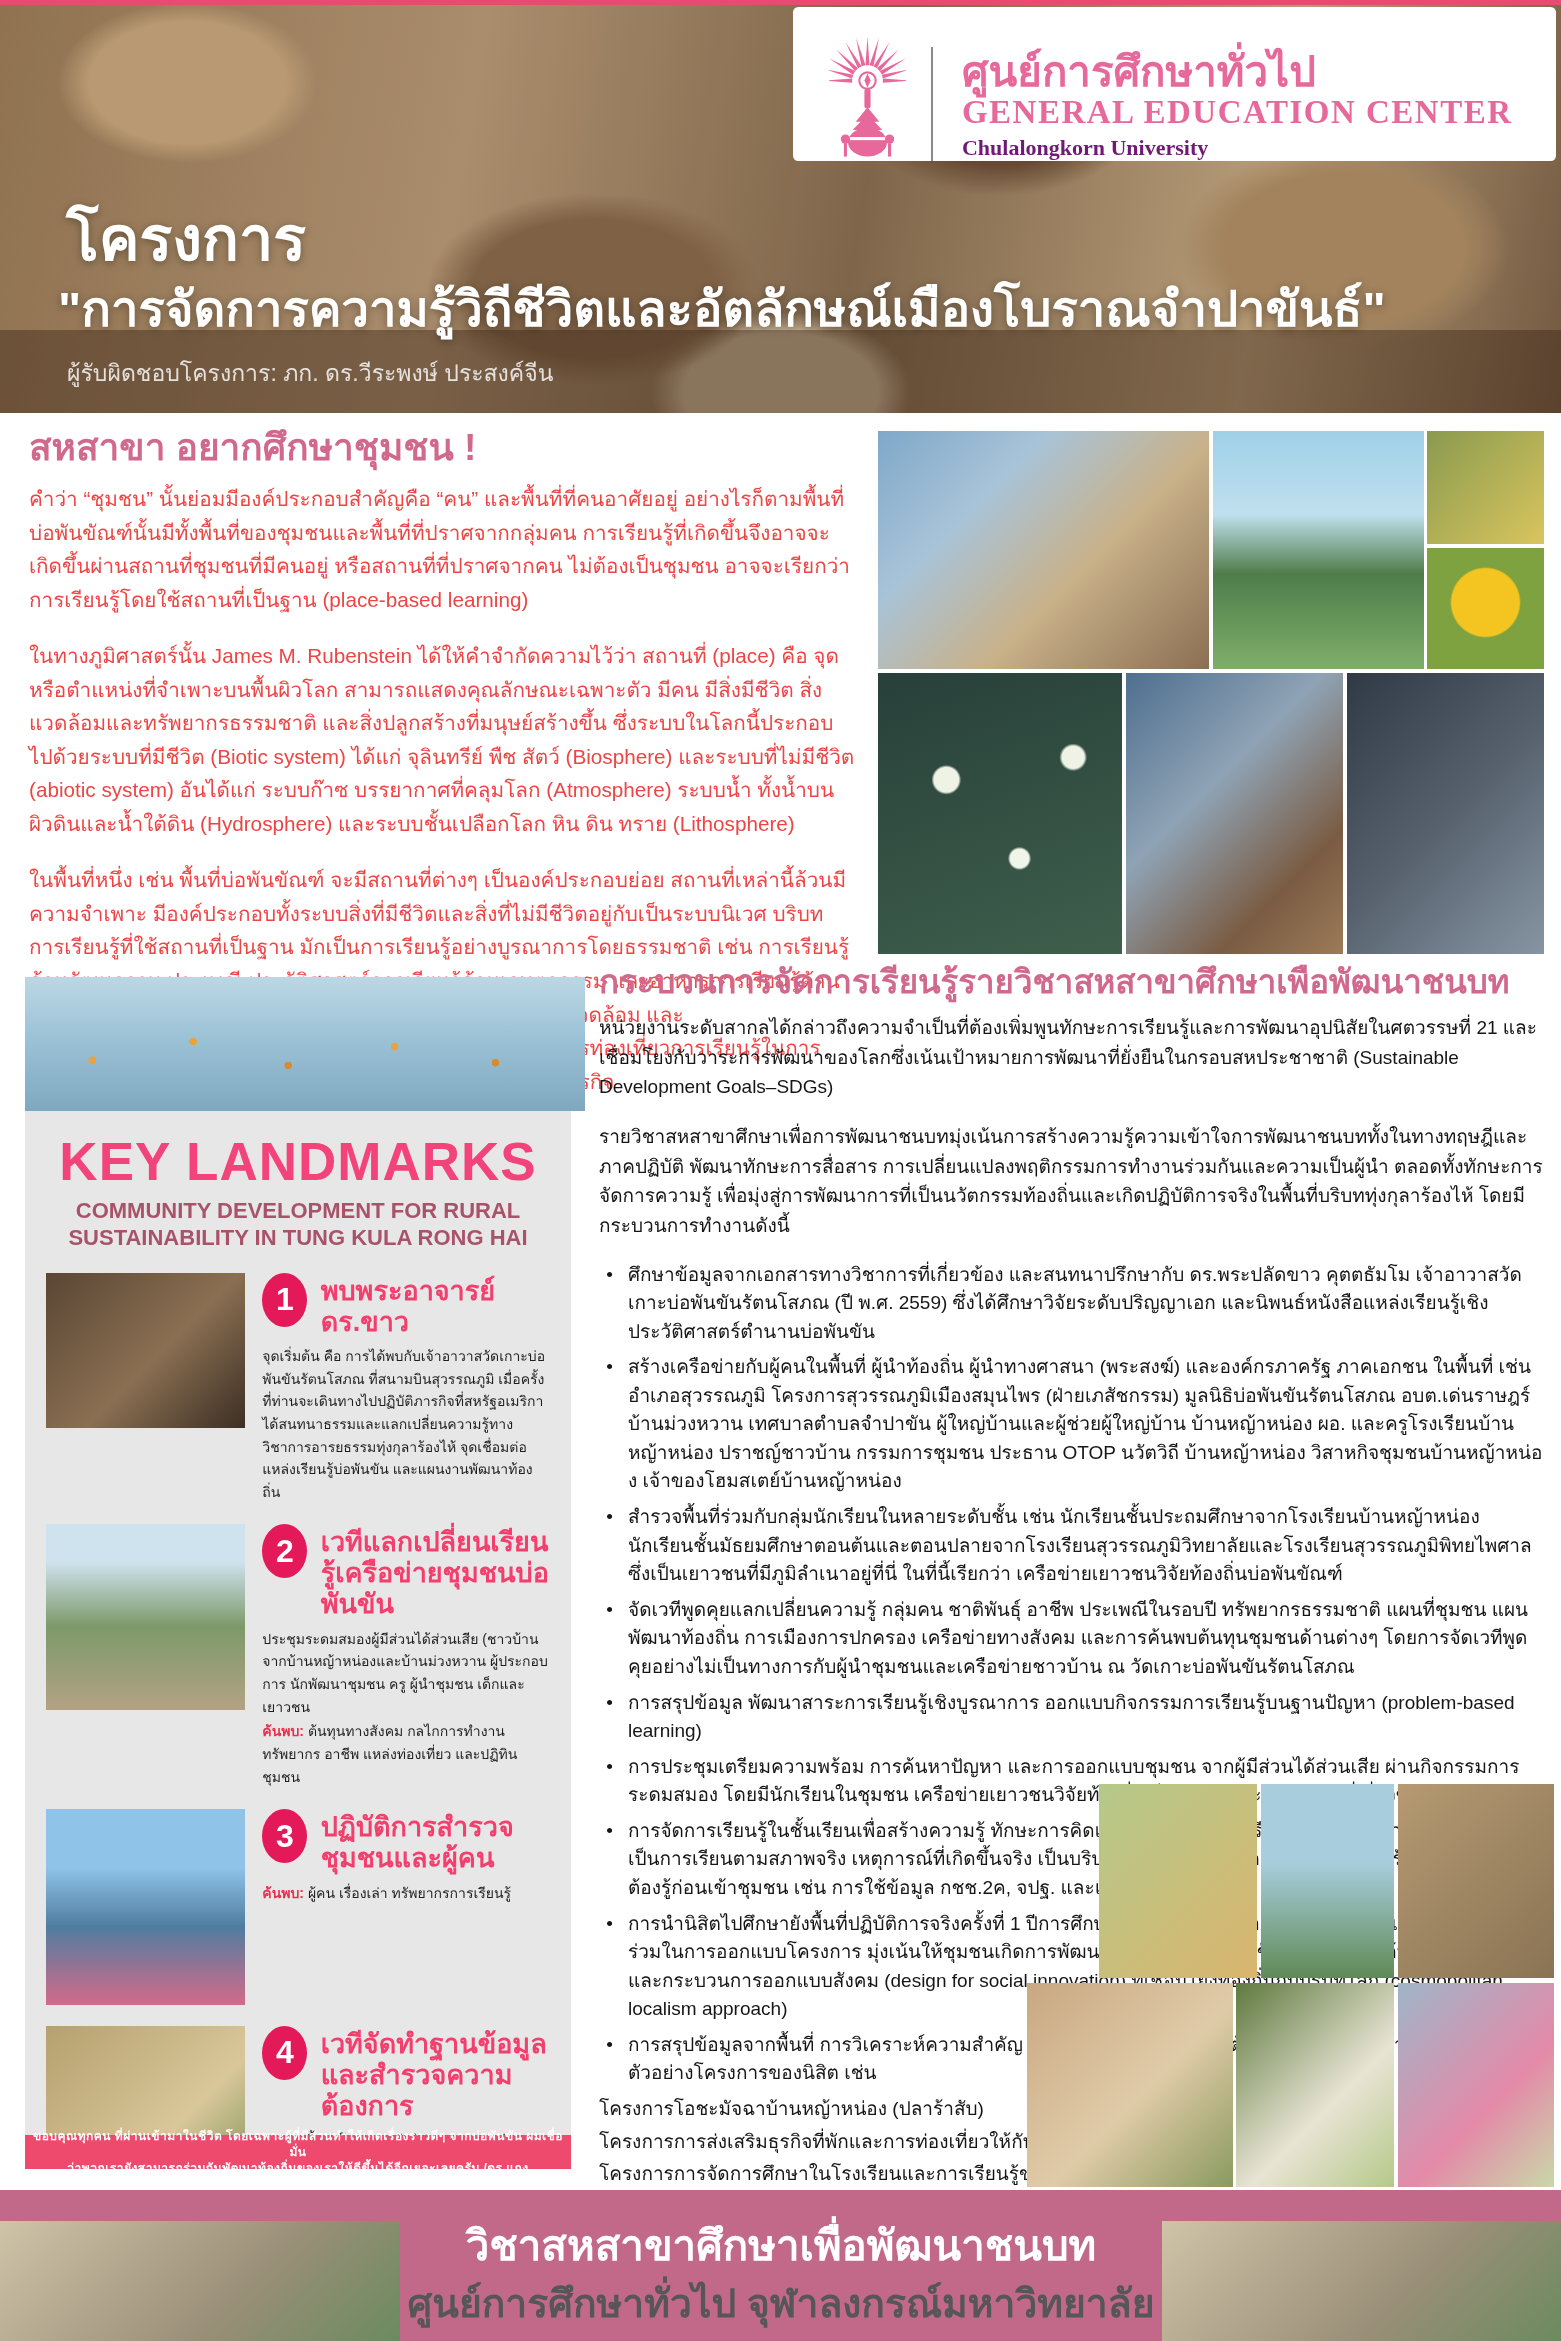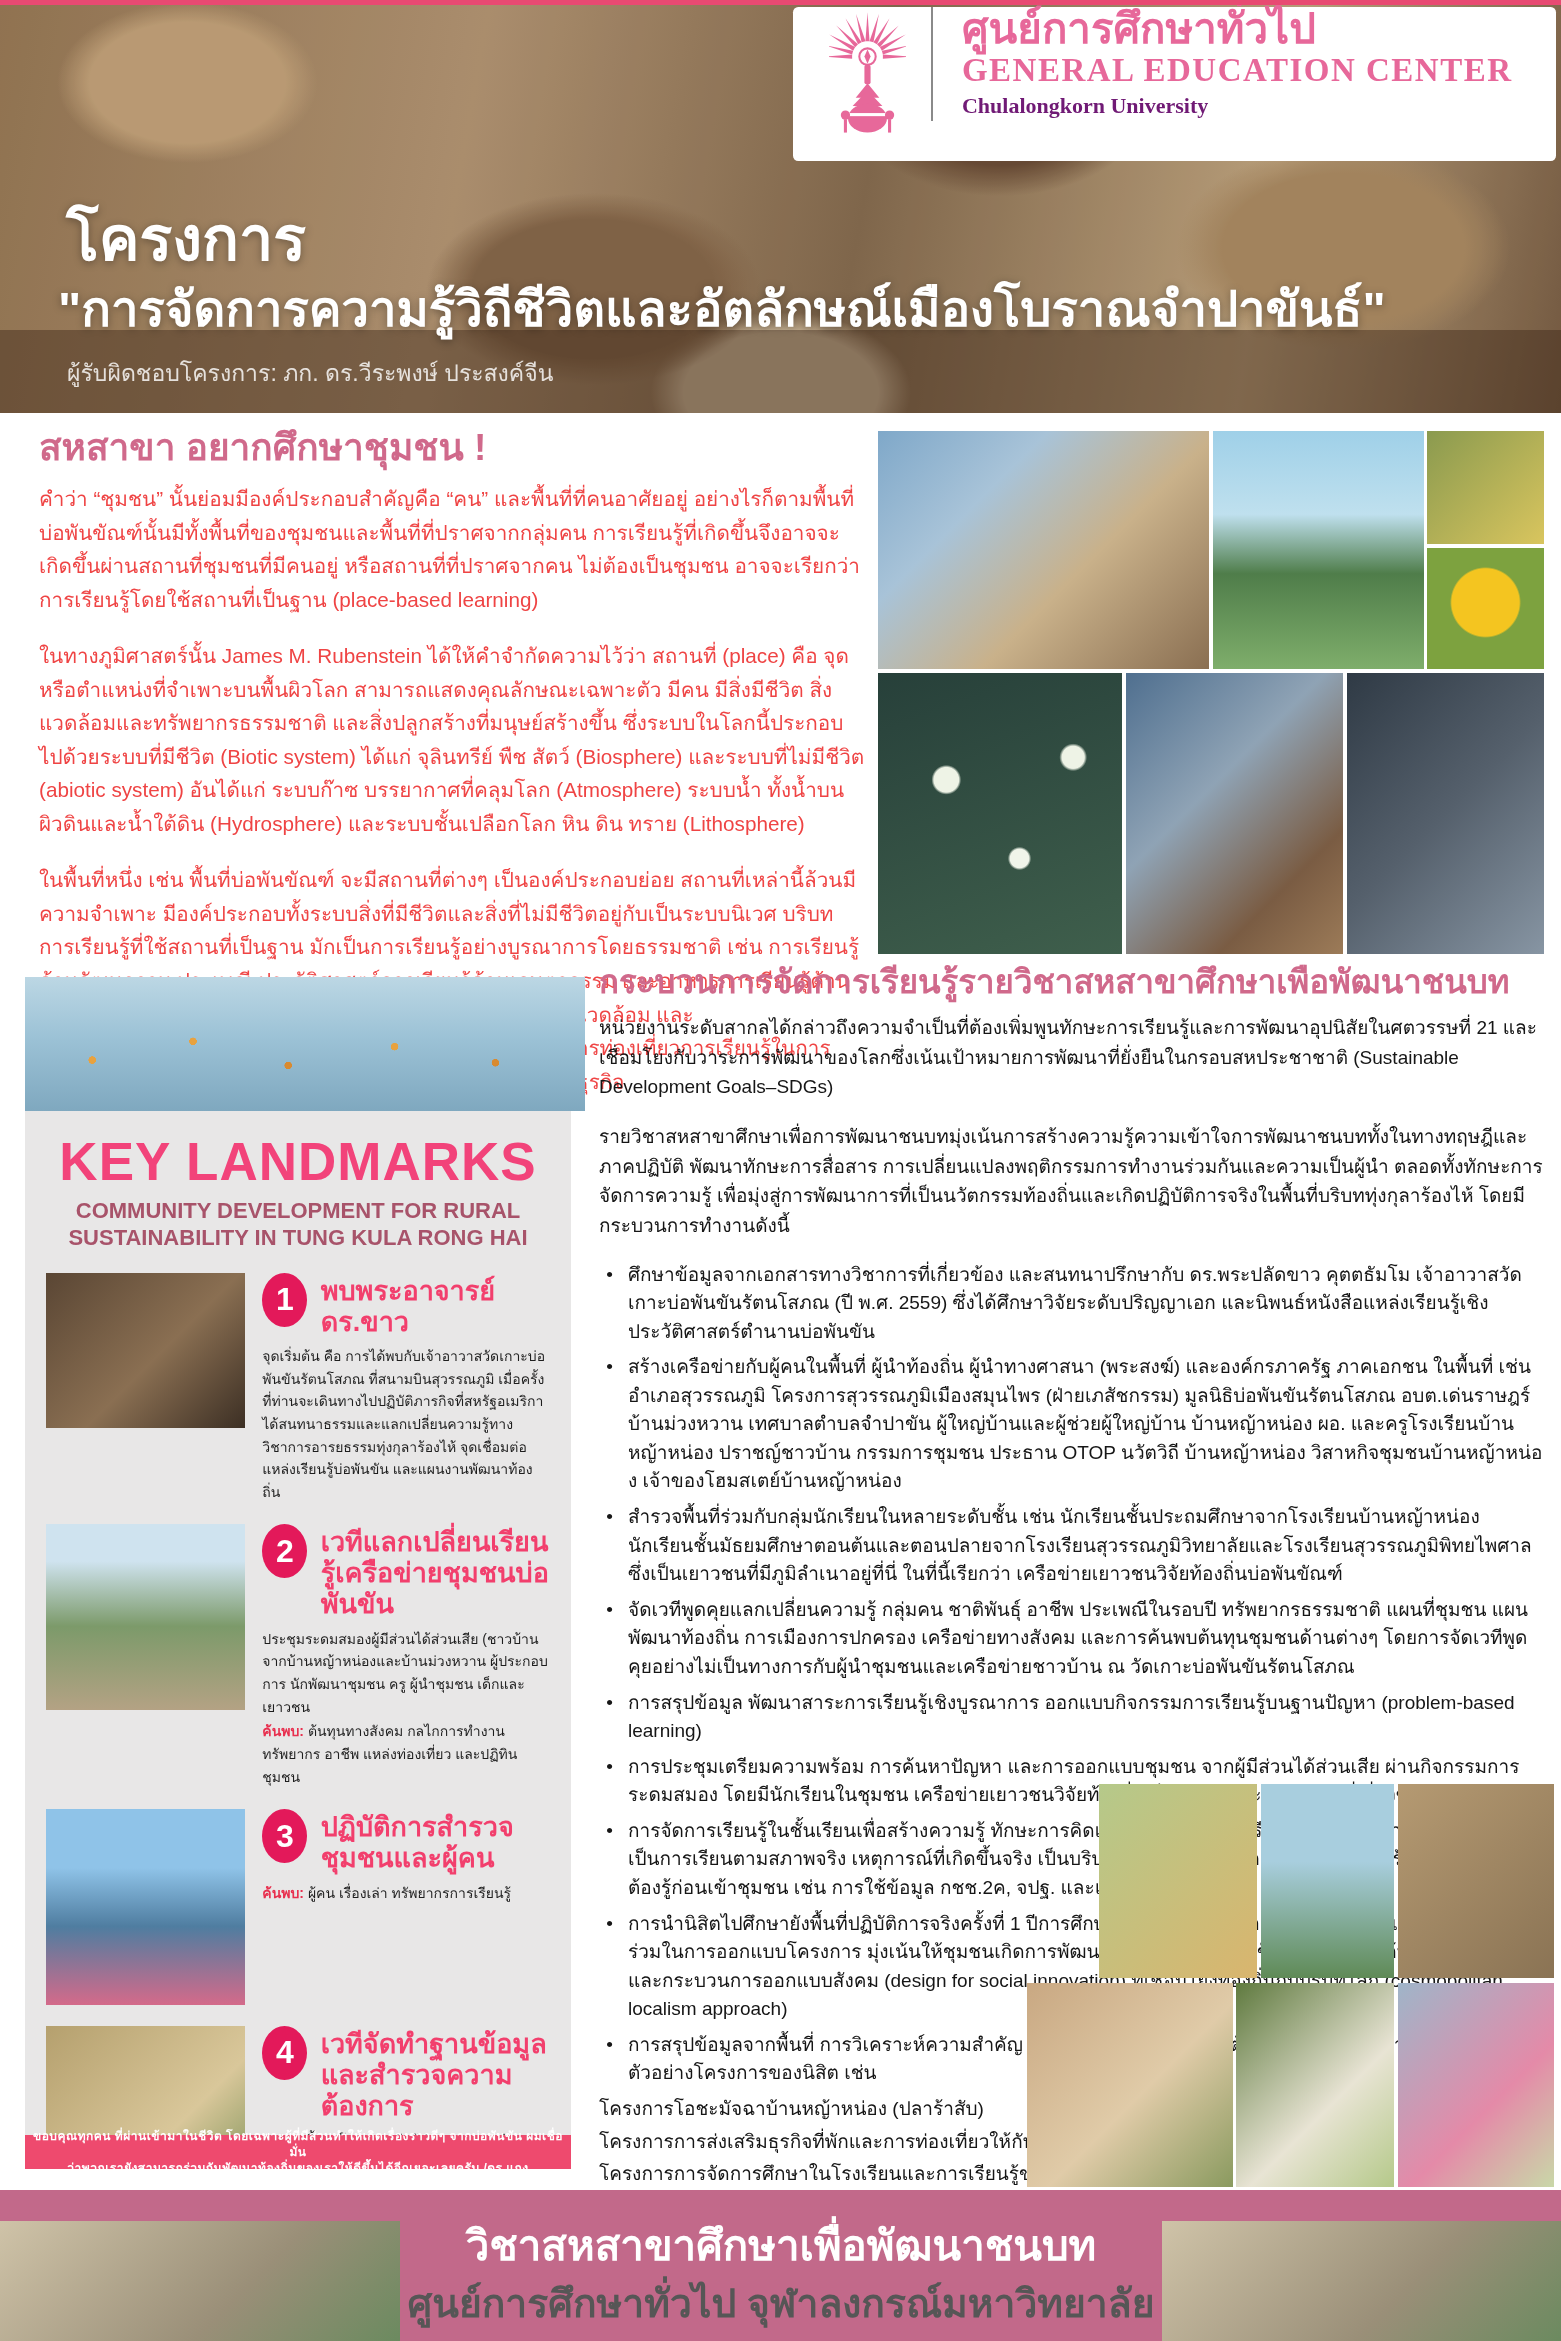--- a/index.html
+++ b/index.html
@@ -16,39 +16,39 @@
       radial-gradient(269px 155px at 38% 70%,#8a6a4c 0 45%,transparent 62%),
       radial-gradient(248px 155px at 64% 25%,#6e4f38 0 40%,transparent 60%),
       radial-gradient(269px 165px at 86% 60%,#b08f66 0 45%,transparent 62%),
       radial-gradient(217px 134px at 50% 95%,#d9c3a3 0 45%,transparent 60%),
       linear-gradient(100deg,#9c7c58 0%,#b99a77 30%,#8a6f52 55%,#c7ab84 80%,#7c6046 100%);}
   .hero::after{content:"";position:absolute;left:0;bottom:0;width:100%;height:83px;
       background:rgba(62,41,24,0.45);}
   .hero::before{content:"";position:absolute;inset:0;background:rgba(40,28,18,0.10);}
 
   .logo-panel{position:absolute;right:6.2px;top:7.2px;width:763px;height:154px;background:#ffffff;
-      border-radius:5.2px;display:flex;align-items:flex-start;z-index:5;}
+      border-radius:5.2px;display:flex;align-items:flex-end;z-index:5;}
   .emblem{width:77px;height:130px;margin-left:36px;flex:0 0 auto;}
   .logo-divider{width:2.1px;height:114px;background:#8a8a8a;margin:0 29px 0 25px;flex:0 0 auto;}
   .logo-text{display:flex;flex-direction:column;justify-content:center;}
   .logo-th{color:#e7689a;font-size:42px;font-weight:700;line-height:1.06;}
   .logo-en{color:#e7689a;font-family:"Liberation Serif","DejaVu Serif",serif;font-size:33px;
       font-weight:600;letter-spacing:1.5px;line-height:1.15;}
   .logo-univ{color:#701a75;font-family:"Liberation Serif","DejaVu Serif",serif;font-size:22px;
       font-weight:600;margin-top:3.1px;}
 
   .hero-label{position:absolute;left:66px;top:190px;color:#ffffff;font-size:61px;font-weight:800;
       z-index:4;text-shadow:0 1.5px 8.3px rgba(0,0,0,.35);}
   .hero-title{position:absolute;left:58px;top:270px;width:1487px;color:#ffffff;font-size:49px;
       font-weight:700;z-index:4;white-space:nowrap;text-shadow:0 1.5px 8.3px rgba(0,0,0,.35);}
   .hero-byline{position:absolute;left:67px;top:355px;color:rgba(255,255,255,.82);font-size:23px;
       z-index:4;}
 
   
-  .intro{position:absolute;left:39px;top:428px;width:826px;}
+  .intro{position:absolute;left:29px;top:428px;width:826px;}
   .intro h2{color:#d0698b;font-size:37px;font-weight:800;margin:0 0 13.4px 0;line-height:1.1;}
   .intro p{font-size:20.7px;line-height:1.62;margin:0 0 23px 0;color:#ef4444;}
 
   
   .ph{position:absolute;background:#c9c9c9;}
 
   
   .lotus{background:
       radial-gradient(7.2px 7.2px at 12% 62%,#e8a23f 0 50%,transparent 55%),
       radial-gradient(7.2px 7.2px at 30% 48%,#e8a23f 0 50%,transparent 55%),

